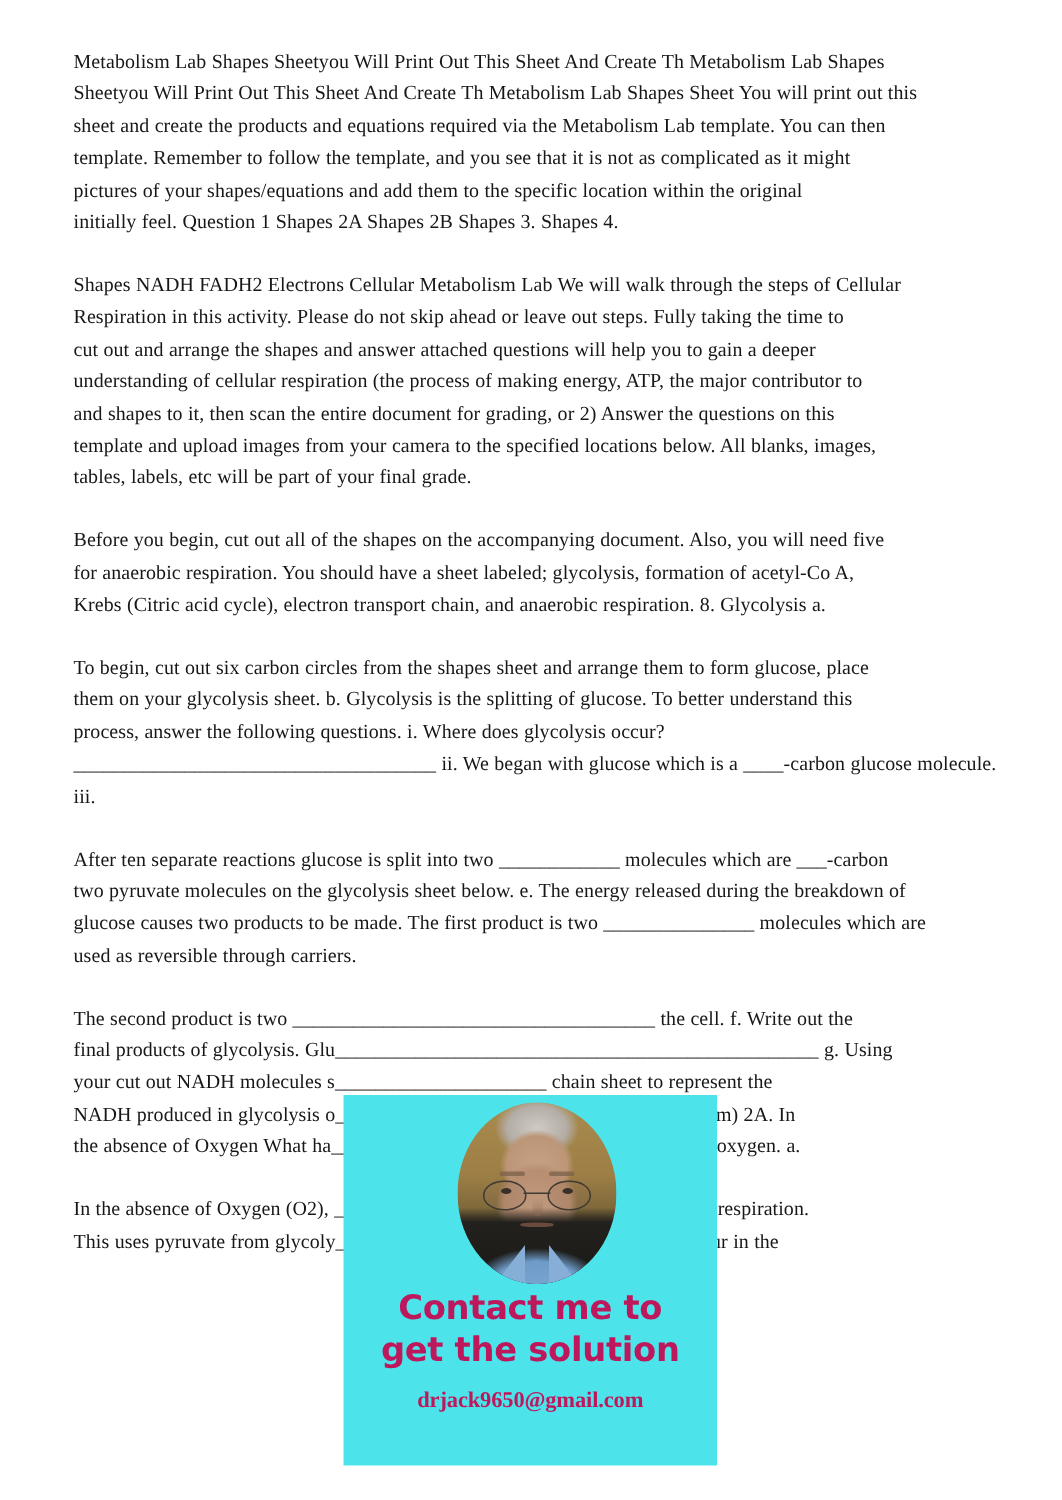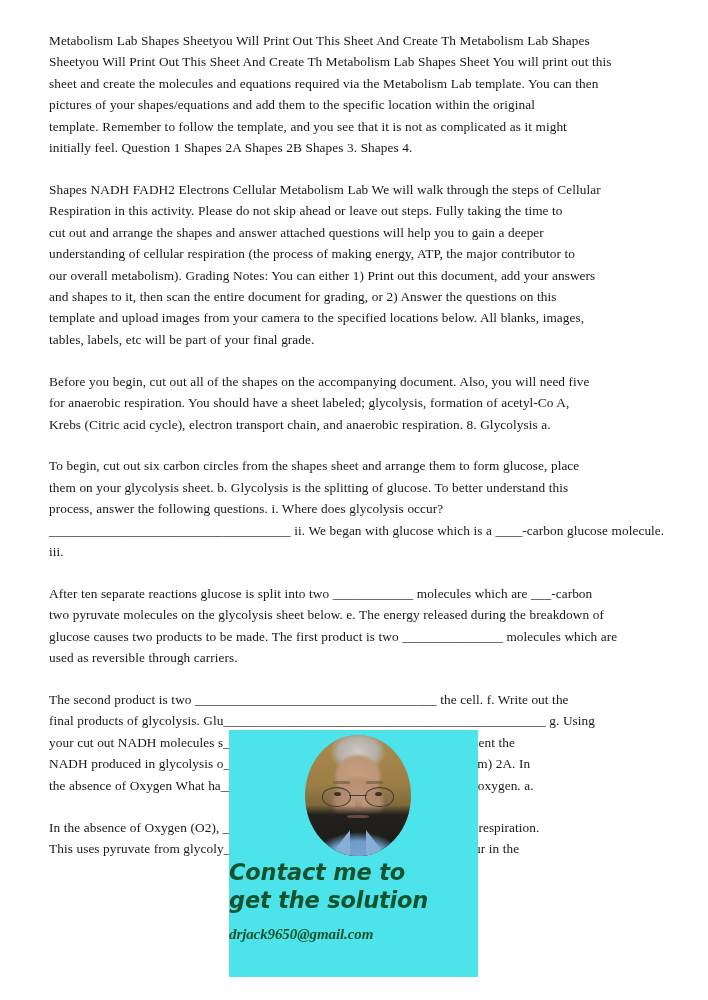--- a/index.html
+++ b/index.html
@@ -156,23 +156,22 @@
     right: 24%;
     border-width: 0 20px 26px 0;
     border-color: transparent transparent #86aed6 transparent;
   }
 
   #overlay-text {
     position: absolute;
     left: 0;
     right: 0;
     top: 128px;
-    text-align: left;
-    color: #14532d;
-    font-style: italic;
+    text-align: center;
+    color: #be185d;
   }
   .ov-line1, .ov-line2 {
     font-family: "DejaVu Sans", "Liberation Sans", sans-serif;
     font-weight: bold;
     font-size: 22.5px;
     line-height: 28px;
     letter-spacing: -0.2px;
   }
   .ov-email {
     font-family: "Liberation Serif", "DejaVu Serif", serif;
@@ -186,32 +185,31 @@
 </head>
 <body>
 
 <div id="page">
 
   <div id="doc-body">
 
     <p class="para">
       <span class="ln wrap">Metabolism Lab Shapes Sheetyou Will Print Out This Sheet And Create Th Metabolism Lab Shapes</span>
       <span class="ln wrap">Sheetyou Will Print Out This Sheet And Create Th Metabolism Lab Shapes Sheet You will print out this</span>
-      <span class="ln wrap">sheet and create the molecules and equations required via the Metabolism Lab template. You can then</span>
+      <span class="ln wrap">sheet and create the products and equations required via the Metabolism Lab template. You can then</span>
+      <span class="ln wrap">template. Remember to follow the template, and you see that it is not as complicated as it might</span>
       <span class="ln wrap">pictures of your shapes/equations and add them to the specific location within the original</span>
-      <span class="ln wrap">template. Remember to follow the template, and you see that it is not as complicated as it might</span>
       <span class="ln wrap">initially feel. Question 1 Shapes 2A Shapes 2B Shapes 3. Shapes 4.</span>
     </p>
 
     <p class="para">
       <span class="ln wrap">Shapes NADH FADH2 Electrons Cellular Metabolism Lab We will walk through the steps of Cellular</span>
       <span class="ln wrap">Respiration in this activity. Please do not skip ahead or leave out steps. Fully taking the time to</span>
       <span class="ln wrap">cut out and arrange the shapes and answer attached questions will help you to gain a deeper</span>
       <span class="ln wrap">understanding of cellular respiration (the process of making energy, ATP, the major contributor to</span>
-      <span class="ln wrap">our overall metabolism). Grading Notes: You can either 1) Print out this document, add your answers</span>
       <span class="ln wrap">and shapes to it, then scan the entire document for grading, or 2) Answer the questions on this</span>
       <span class="ln wrap">template and upload images from your camera to the specified locations below. All blanks, images,</span>
       <span class="ln wrap">tables, labels, etc will be part of your final grade.</span>
     </p>
 
     <p class="para">
       <span class="ln wrap">Before you begin, cut out all of the shapes on the accompanying document. Also, you will need five</span>
       <span class="ln wrap">for anaerobic respiration. You should have a sheet labeled; glycolysis, formation of acetyl-Co A,</span>
       <span class="ln wrap">Krebs (Citric acid cycle), electron transport chain, and anaerobic respiration. 8. Glycolysis a.</span>
     </p>

